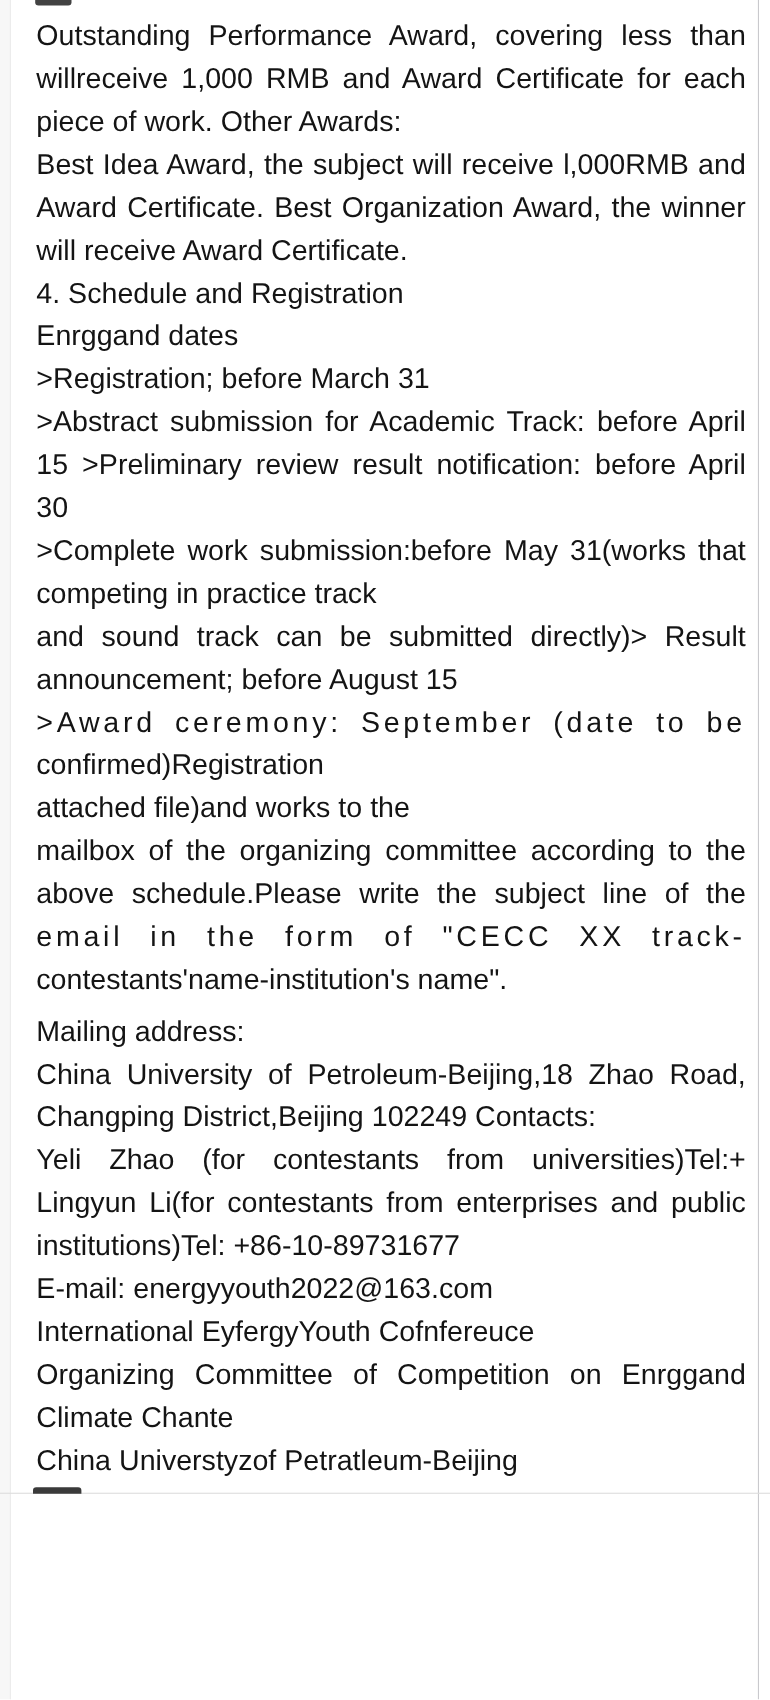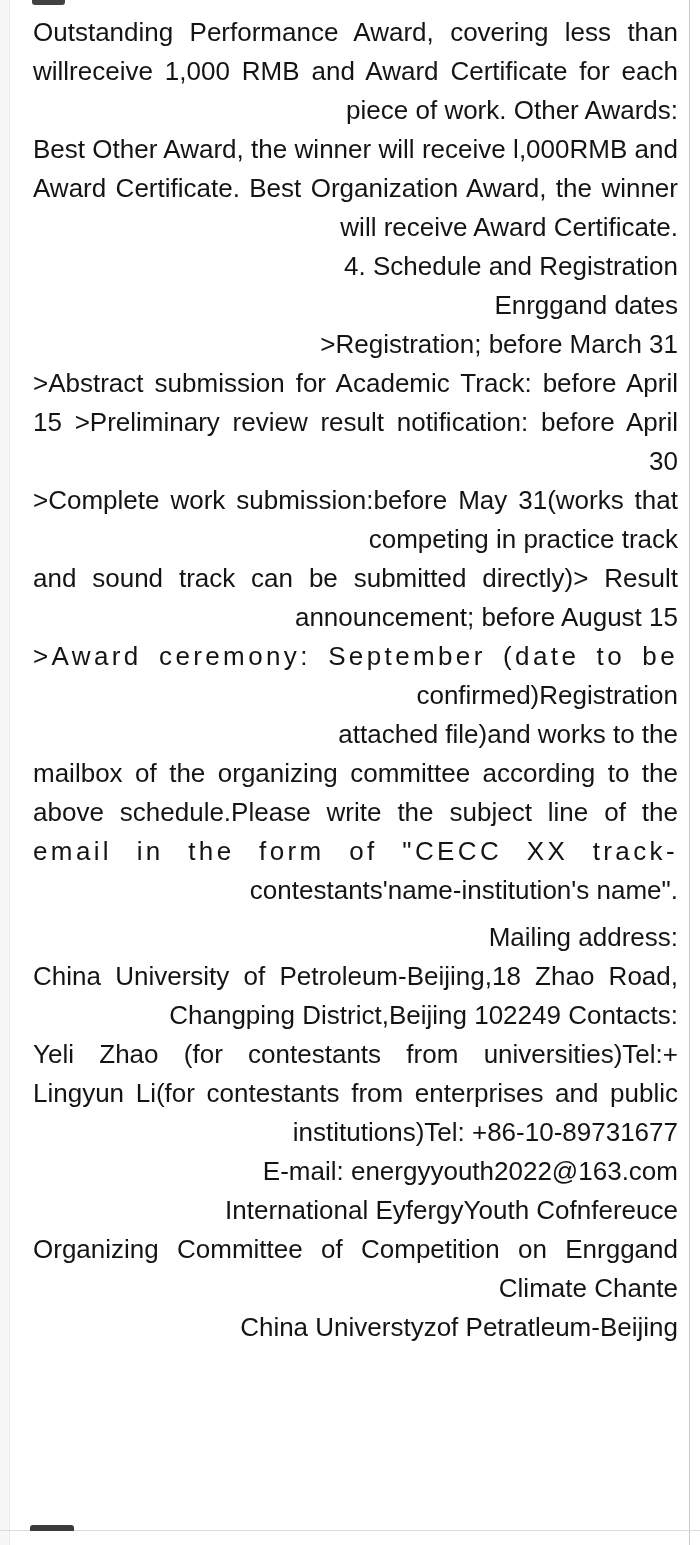--- a/index.html
+++ b/index.html
@@ -4,21 +4,21 @@
 <style>
   * { margin: 0; padding: 0; box-sizing: border-box; }
   html, body {
     width: 700px; height: 1545px;
     background: #ffffff;
     overflow: hidden;
     font-family: "Liberation Sans", sans-serif;
   }
   .page {
     position: relative;
-    width: 700px; height: 1531px;
+    width: 700px; height: 1358px;
     background: #ffffff;
   }
   .page-left-edge {
     position: absolute; left: 0; top: 0;
     width: 10px; height: 1545px;
     background: #f7f7f7;
     border-right: 1px solid #ececec;
   }
   .page-right-edge {
     position: absolute; left: 689px; top: 0;
@@ -45,21 +45,21 @@
   .doc-body {
     position: absolute;
     left: 33px; top: 13px;
     width: 645px;
   }
   .line {
     font-size: 26px;
     line-height: 39px;
     color: #141414;
     white-space: normal;
-    text-align: right;
+    text-align: left;
   }
   .line.j {
     text-align: justify;
     text-align-last: justify;
   }
   .line.ls {
     text-align: justify;
     text-align-last: justify;
     letter-spacing: 0.13em;
   }
@@ -74,21 +74,21 @@
   <div class="page-right-edge"></div>
   <div class="page-bottom-edge"></div>
 
   <div class="top-cutoff-bar"></div>
   <div class="bottom-cutoff-bar"></div>
 
   <div class="doc-body">
     <div class="line j">Outstanding Performance Award, covering less than</div>
     <div class="line j">willreceive 1,000 RMB and Award Certificate for each</div>
     <div class="line">piece of work. Other Awards:</div>
-    <div class="line j">Best Other Award, the winner will receive l,000RMB and</div>
+    <div class="line j">Best Idea Award, the subject will receive l,000RMB and</div>
     <div class="line j">Award Certificate. Best Organization Award, the winner</div>
     <div class="line">will receive Award Certificate.</div>
     <div class="line">4. Schedule and Registration</div>
     <div class="line">Enrggand dates</div>
     <div class="line">&gt;Registration; before March 31</div>
     <div class="line j">&gt;Abstract submission for Academic Track: before April</div>
     <div class="line j">15 &gt;Preliminary review result notification: before April</div>
     <div class="line">30</div>
     <div class="line j">&gt;Complete work submission:before May 31(works that</div>
     <div class="line">competing in practice track</div>

